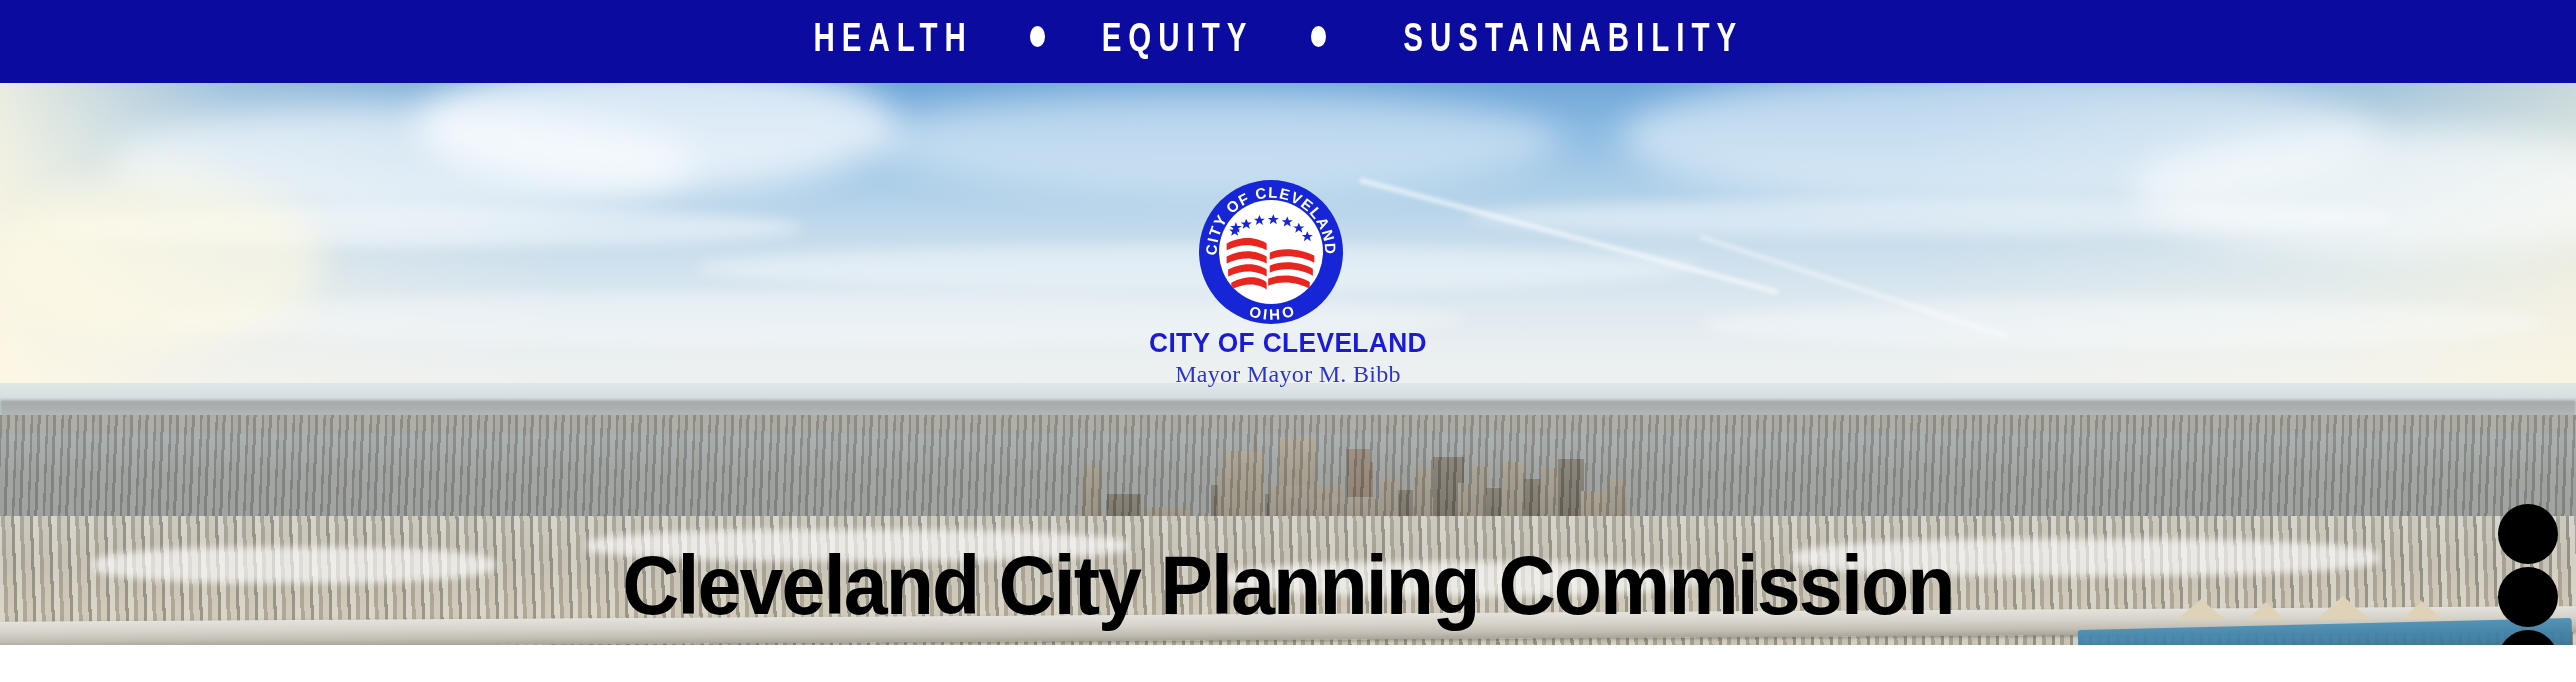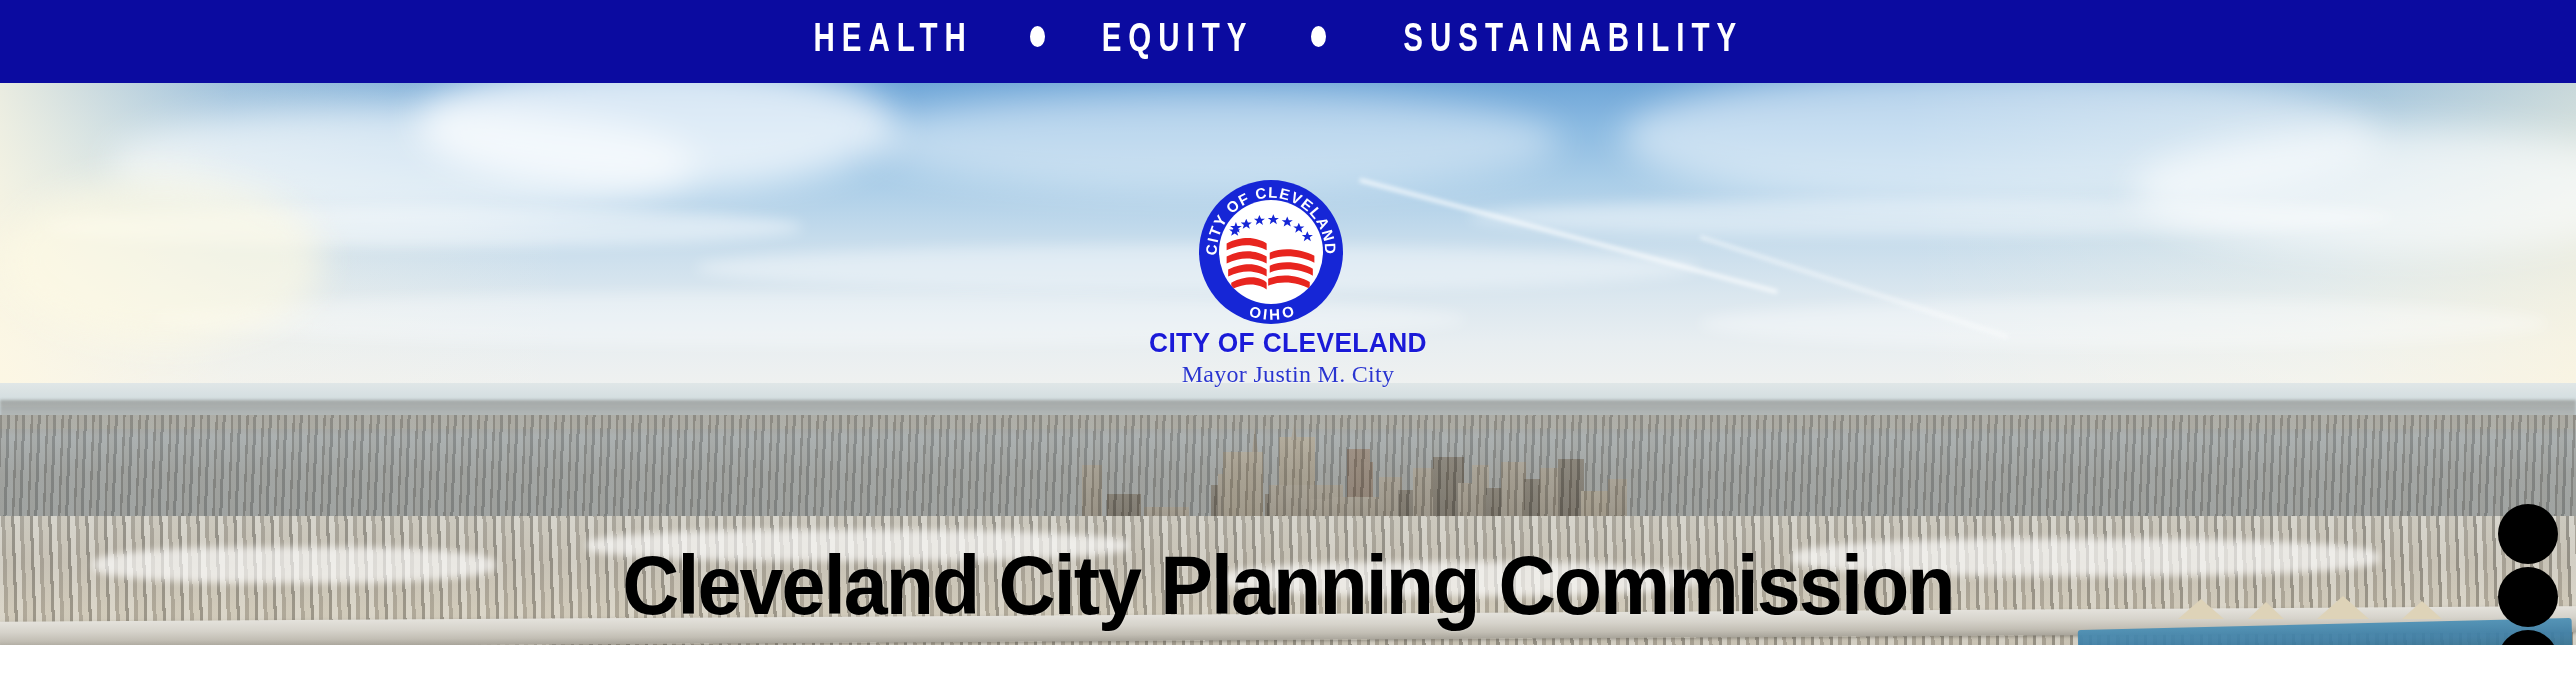--- a/index.html
+++ b/index.html
@@ -460,21 +460,21 @@
               <path d="M62,45 C80,37 104,41 118,49 L118,58 C104,50 80,46 62,54 Z"></path>
               <path d="M60,62 C78,54 100,58 114,66 L114,75 C100,67 78,63 60,71 Z"></path>
             </g>
           </svg>
         </div>
       </div>
     </div>
 
     <div id="seal-wordmark">
       <span id="city-of-cleveland">CITY OF CLEVELAND</span>
-      <span id="mayor-name">Mayor Justin M. City</span>
+      <span id="mayor-name">Mayor Mayor M. Bibb</span>
     </div>
 
     <div id="hero-title">Cleveland City Planning Commission</div>
 
     <div id="social-rail">
       <a class="social-btn" href="#">
         <svg width="36" height="36" viewBox="0 0 46 46" aria-hidden="true">
           <defs>
             <mask id="ytMask">
               <rect x="0" y="0" width="46" height="46" fill="#fff"></rect>

